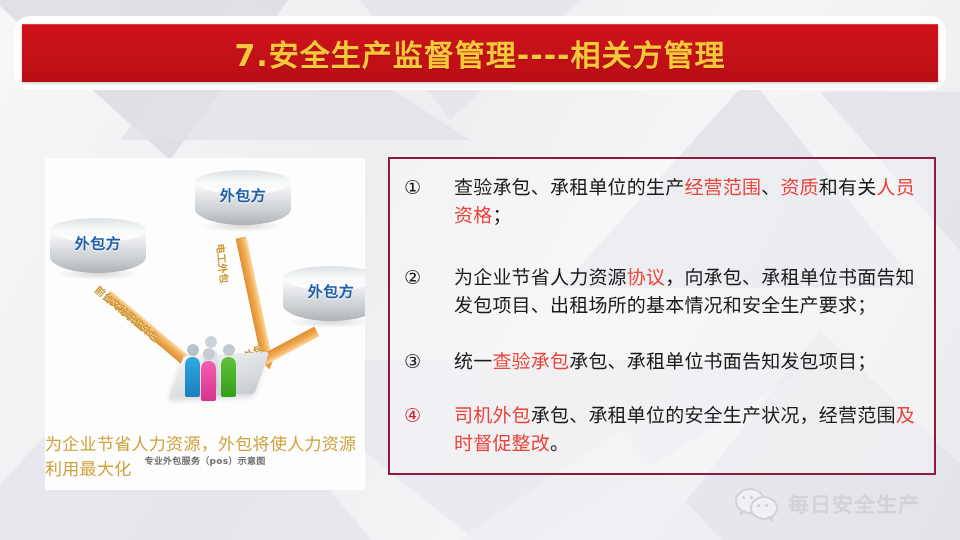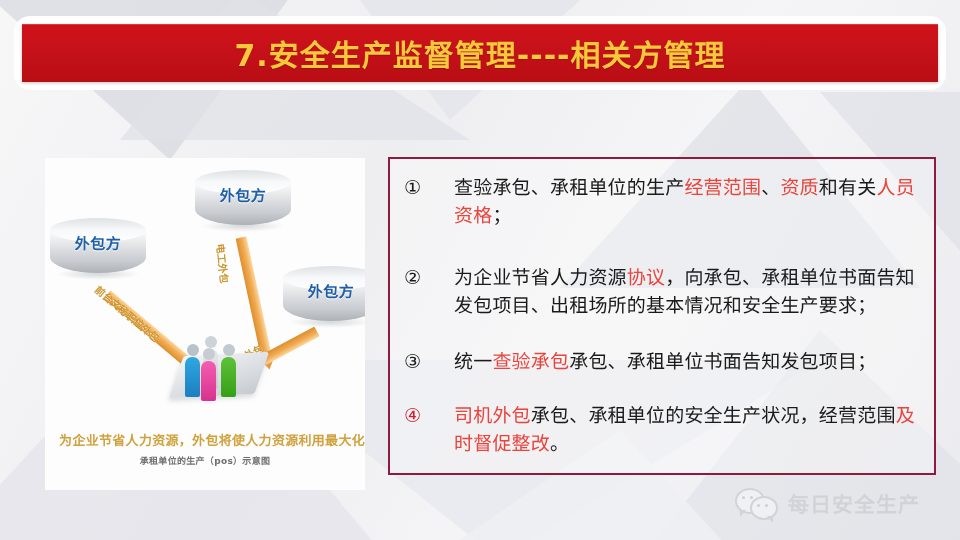--- a/index.html
+++ b/index.html
@@ -210,23 +210,23 @@
   .p-pink  .head  { background: #c6ccd2; }
   .p-pink  .torso { background: linear-gradient(180deg,#f45fb0 0%,#d8318f 100%); }
   .p-green { left: 176px; top: 186px; }
   .p-green .head  { background: #c2c9cf; }
   .p-green .torso { background: linear-gradient(180deg,#5fc13a 0%,#34a017 100%); }
 
   .fig-caption {
     position: absolute;
     left: 0; top: 272px;
     width: 320px;
-    text-align: right;
-    font-size: 13px;
-    font-weight: bold;
+    text-align: left;
+    font-size: 17px;
+    font-weight: normal;
     color: #cfa23e;
     letter-spacing: .3px;
   }
   .fig-subcaption {
     position: absolute;
     left: 0; top: 296px;
     width: 320px;
     text-align: center;
     font-size: 9px;
     font-weight: bold;
@@ -397,21 +397,21 @@
       <div class="person p-pink">
         <div class="head"></div>
         <div class="torso"></div>
       </div>
       <div class="person p-green">
         <div class="head"></div>
         <div class="torso"></div>
       </div>
 
       <div class="fig-caption">为企业节省人力资源，外包将使人力资源利用最大化</div>
-      <div class="fig-subcaption">承租单位的生产（pos）示意图</div>
+      <div class="fig-subcaption">专业外包服务（pos）示意图</div>
     </div>
   </div>
 
   <div class="content-box">
     <div id="items-host">
         <div class="item item-1">
           <div class="marker">①</div>
           <div class="text"><span>查验承包、承租单位的生产</span><span class="r">经营范围</span><span>、</span><span class="r">资质</span><span>和有关</span><span class="r">人员资格</span><span>；</span></div>
         </div>
         <div class="item item-2">

